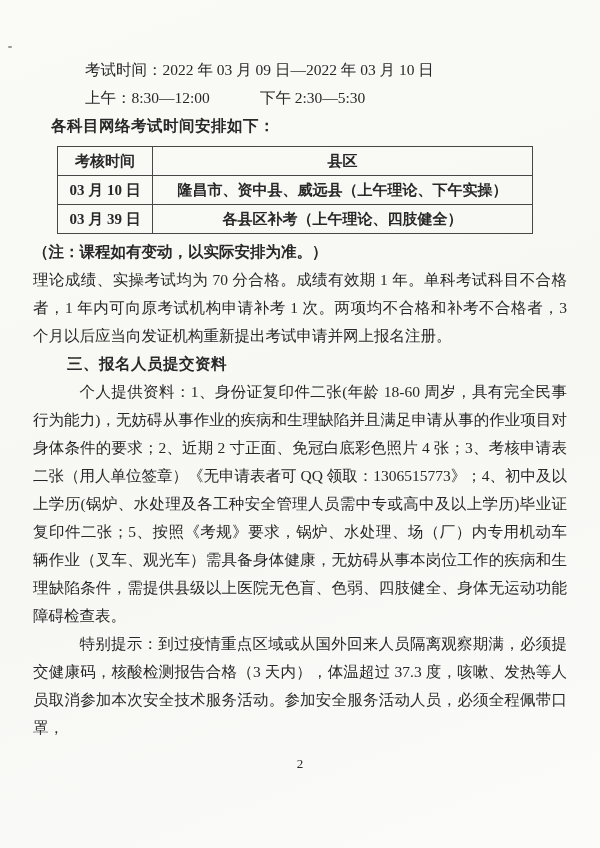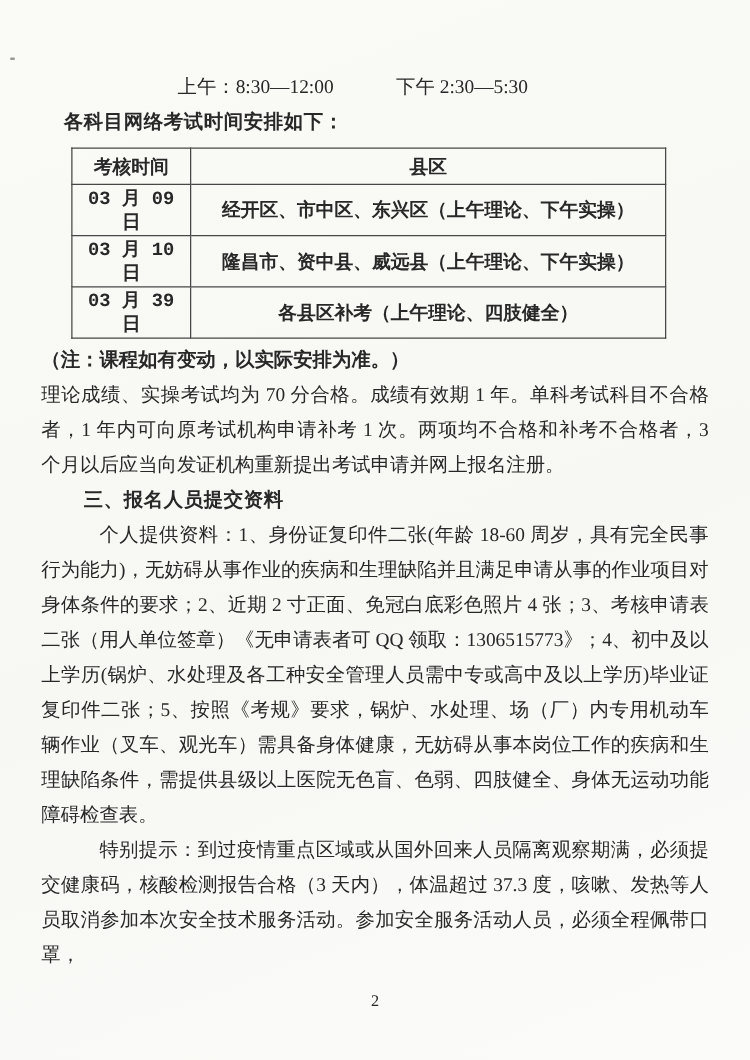--- a/index.html
+++ b/index.html
@@ -18,38 +18,37 @@
     right: 33px;
     top: 56px;
   }
   .line, .para {
     margin: 0;
     font-size: 15.5px;
     line-height: 28px;
     text-align: justify;
   }
   .exam-time-line { margin-left: 52px; }
-  .session-line { margin-left: 109px; }
+  .session-line { margin-left: 52px; }
   .session-afternoon { margin-left: 50px; }
   .schedule-intro { font-weight: bold; margin-left: 18px; letter-spacing: 0.5px; }
   table.schedule {
     border-collapse: collapse;
     width: 476px;
     margin: 6px 0 4px 24px;
     font-size: 15px;
     font-weight: bold;
   }
   table.schedule th, table.schedule td {
     border: 1.5px solid #474747;
     text-align: center;
     vertical-align: middle;
     height: 26px;
     padding: 1px 4px;
     font-weight: bold;
-    font-family: Liberation Mono, monospace;
   }
   table.schedule th.col-date, table.schedule td.col-date { width: 86px; }
   .note-line { font-weight: bold; }
   .section-title { font-weight: bold; margin-left: 34px; letter-spacing: 0.5px; }
   .indent { text-indent: 3em; }
   .page-number {
     margin-top: 14px;
     text-align: center;
     font-size: 13px;
     line-height: 16px;
@@ -64,37 +63,34 @@
     border-radius: 1px;
   }
 </style>
 </head>
 <body>
 
 <div class="speck"></div>
 
 <div class="page">
 
+  <p class="line exam-time-line">考试时间：2022 年 03 月 09 日—2022 年 03 月 10 日</p>
 
   <p class="line session-line"><span>上午：8:30—12:00</span><span class="session-afternoon">下午 2:30—5:30</span></p>
 
   <p class="line schedule-intro">各科目网络考试时间安排如下：</p>
 
   <table class="schedule">
     <thead>
       <tr>
         <th class="col-date">考核时间</th>
         <th>县区</th>
       </tr>
     </thead>
     <tbody>
-      <tr>
-        <td class="col-date">03 月 09 日</td>
-        <td>经开区、市中区、东兴区（上午理论、下午实操）</td>
-      </tr>
       <tr>
         <td class="col-date">03 月 10 日</td>
         <td>隆昌市、资中县、威远县（上午理论、下午实操）</td>
       </tr>
       <tr>
         <td class="col-date">03 月 39 日</td>
         <td>各县区补考（上午理论、四肢健全）</td>
       </tr>
     </tbody>
   </table>

